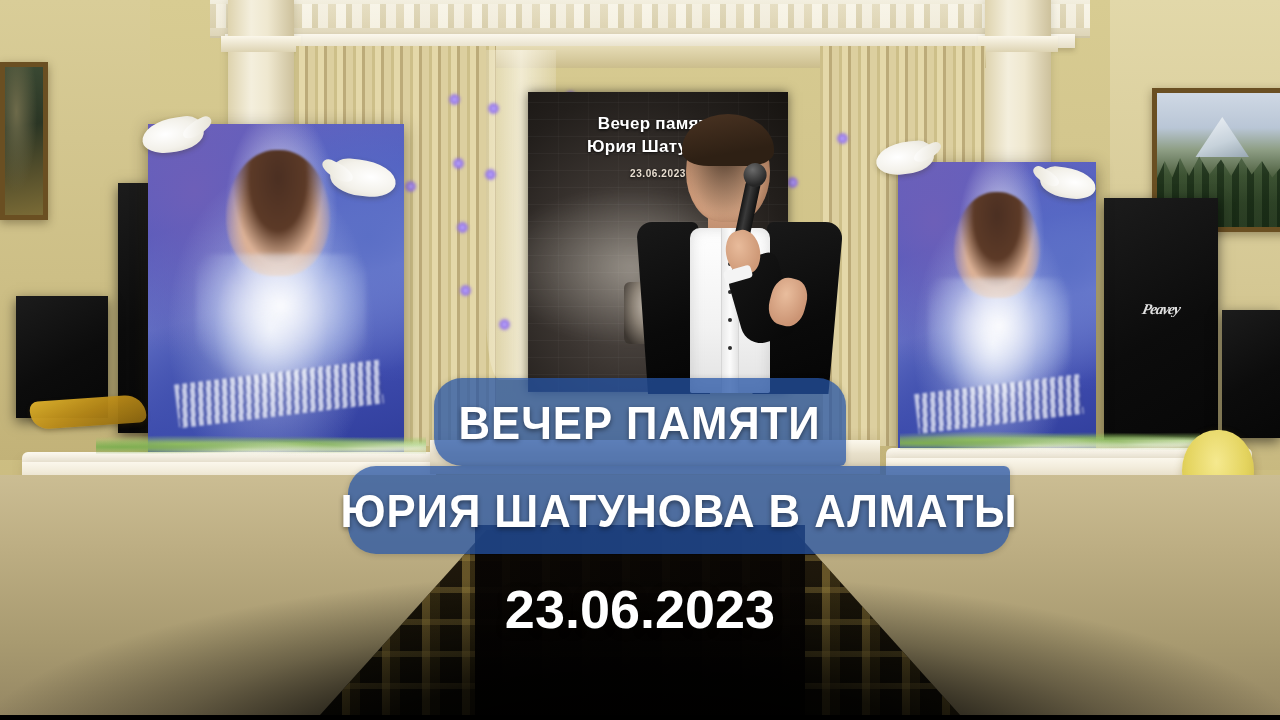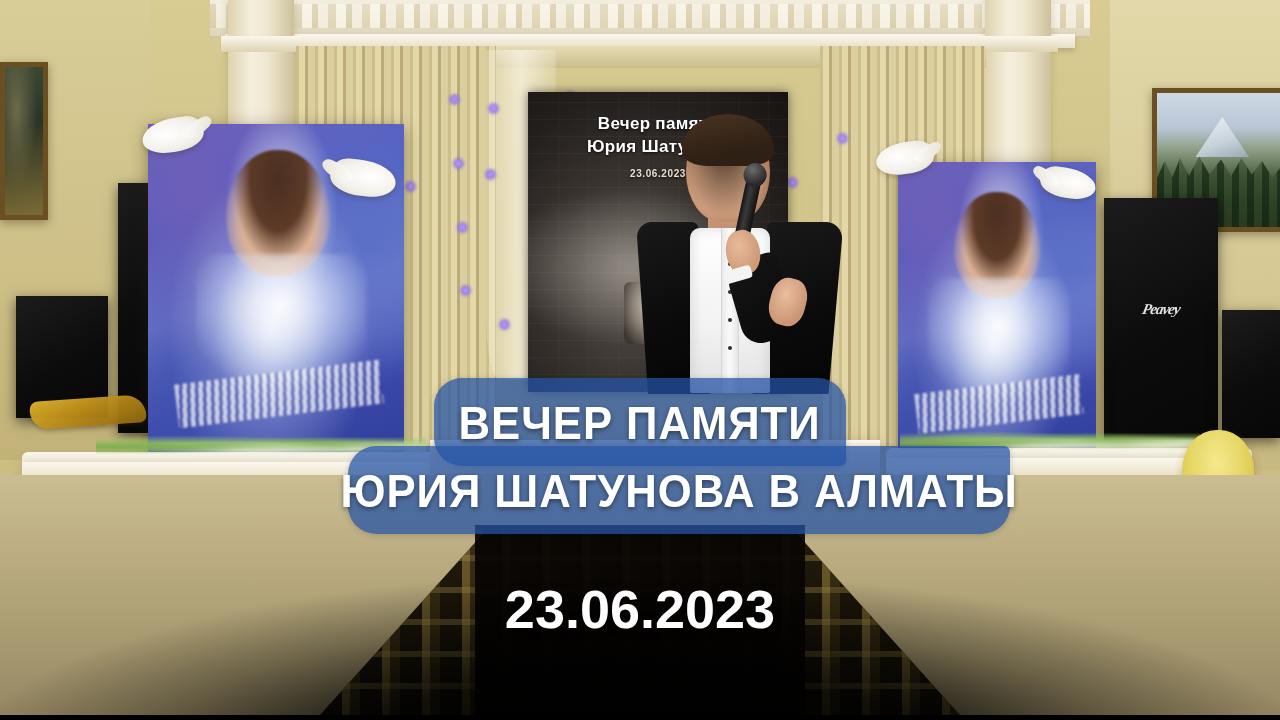--- a/index.html
+++ b/index.html
@@ -383,21 +383,21 @@
     position:absolute;
     background:rgba(36,84,166,.74);
     display:flex;align-items:center;justify-content:center;
     box-shadow:0 1px 6px rgba(0,0,0,.18);
   }
   #title-banner-1{
     left:434px;top:378px;width:412px;height:88px;
     border-radius:28px 28px 6px 28px;
   }
   #title-banner-2{
-    left:348px;top:446px;width:662px;height:88px;
+    left:348px;top:466px;width:662px;height:88px;
     border-radius:28px 6px 28px 28px;
     justify-content:center;
   }
   .title-text{
     color:#ffffff;
     font-family:"Liberation Sans Narrow","Liberation Sans",sans-serif;
     font-weight:700;
     letter-spacing:1px;
     white-space:nowrap;
     text-shadow:0 2px 5px rgba(0,0,0,.45);

